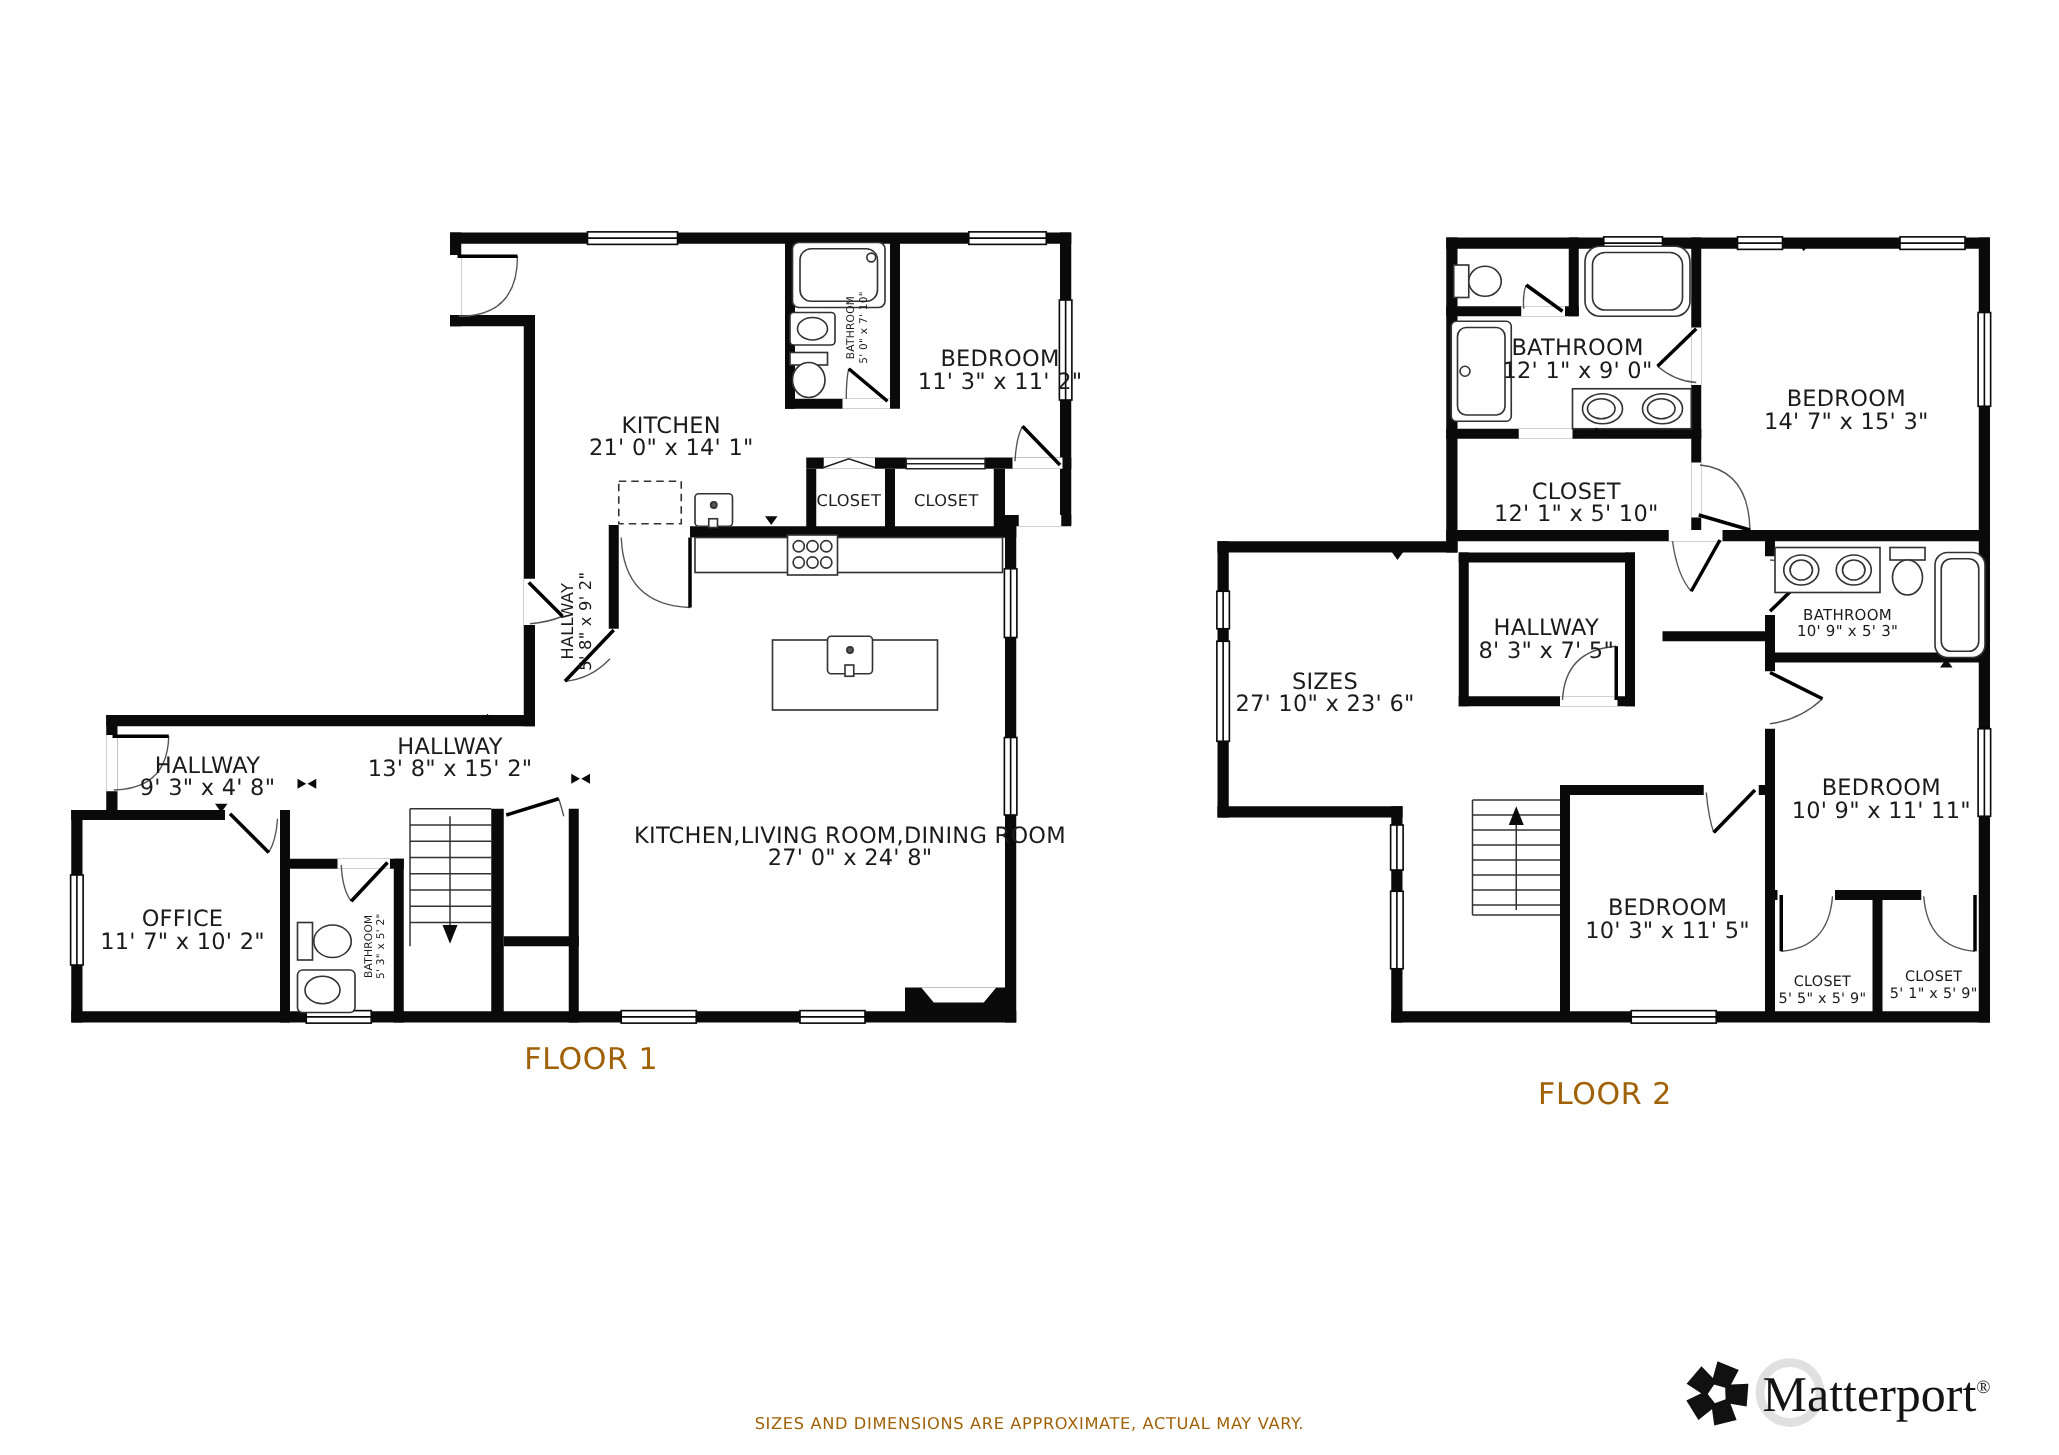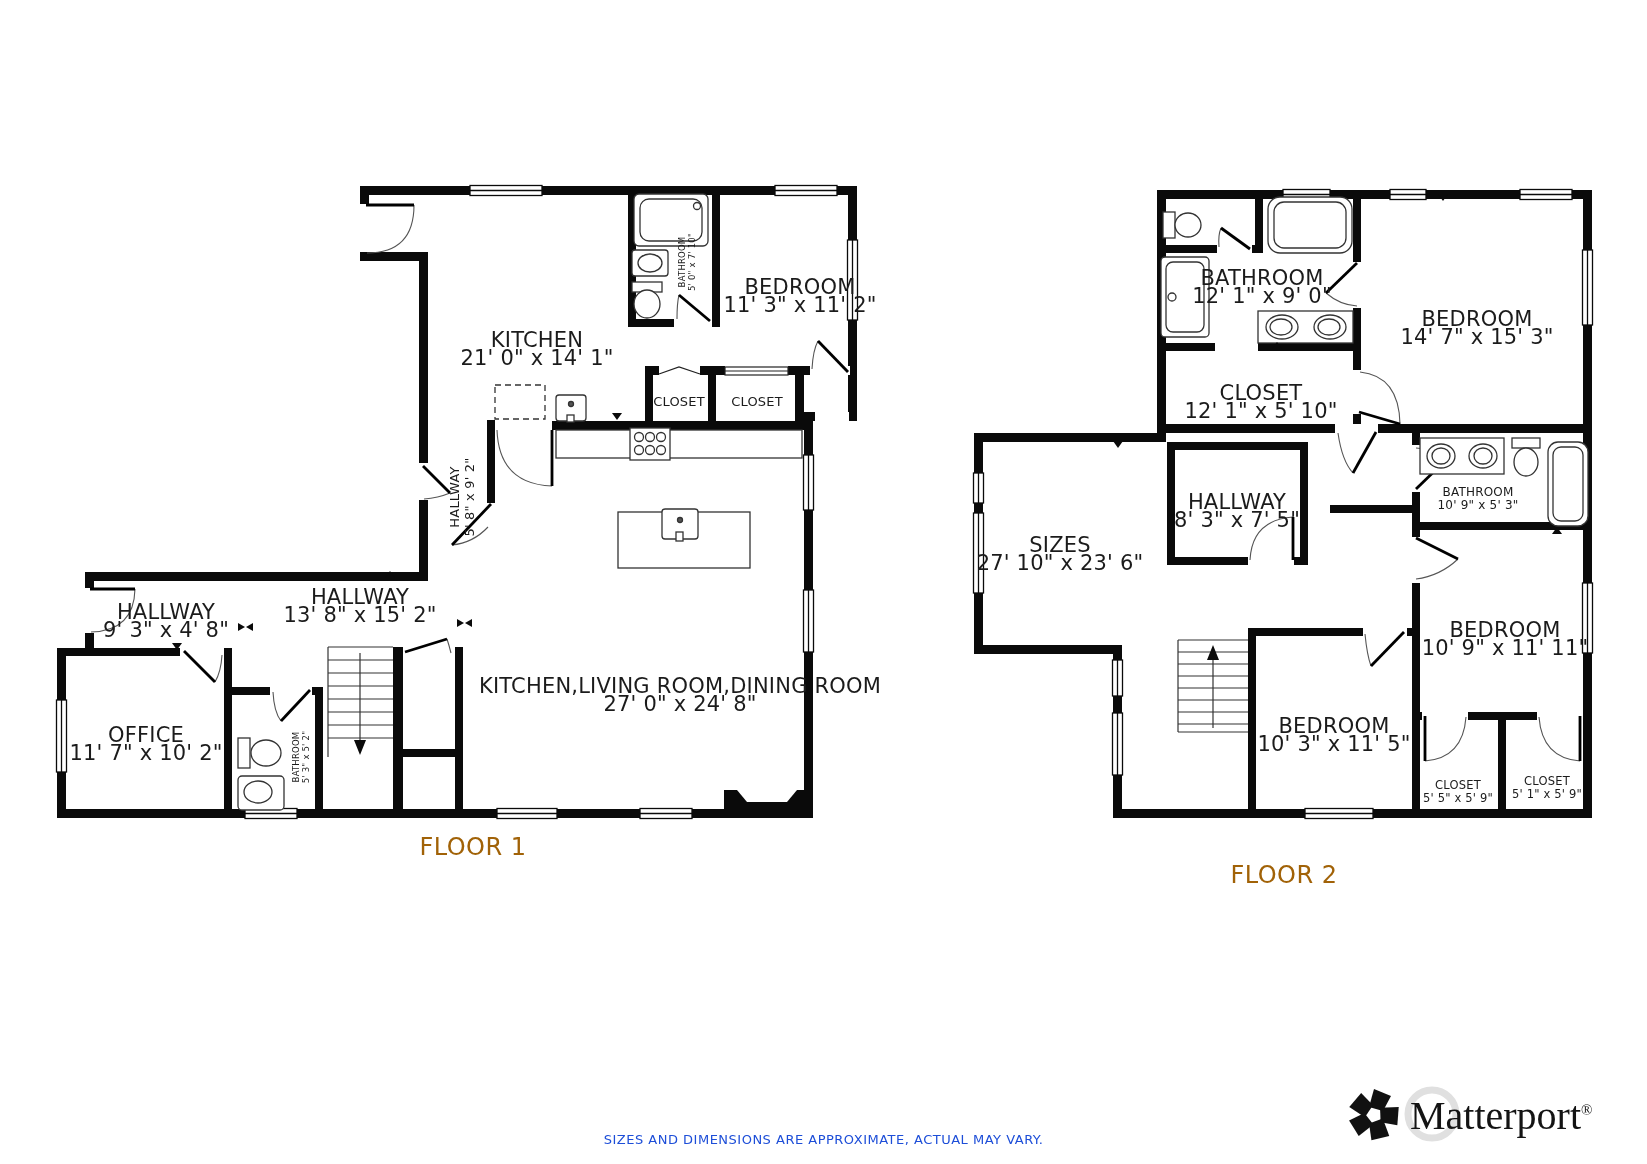--- a/index.html
+++ b/index.html
@@ -1,28 +1,28 @@
 <!DOCTYPE html>
 <html><head>
 <meta charset="utf-8">
 <style>
   html,body{margin:0;padding:0;background:#fff;}
   .canvas{position:relative;width:1647px;height:1164px;background:#fff;overflow:hidden;
           font-family:"DejaVu Sans","Liberation Sans",sans-serif;}
   svg.plan{position:absolute;left:0;top:0;}
   .rl{position:absolute;transform:translateX(-50%);text-align:center;color:#1b1b1b;
-      font-size:21px;line-height:17.5px;white-space:nowrap;letter-spacing:.2px;}
+      font-size:18px;line-height:17.5px;white-space:nowrap;letter-spacing:.2px;}
   .rl.md{font-size:13px;line-height:14px;}
   .rl.sm{font-size:12px;line-height:13px;}
   .rl.xs{font-size:11.5px;line-height:12.5px;}
   .rl.vert{transform:translate(-50%,-50%) rotate(-90deg);font-size:8.5px;line-height:9.5px;}
   .rl.vlg{transform:translate(-50%,-50%) rotate(-90deg);font-size:13px;line-height:15px;}
   .ft{position:absolute;transform:translateX(-50%);font-size:24px;color:#a16207;letter-spacing:.5px;}
   .footer{position:absolute;left:0;width:1647px;text-align:center;font-size:13px;
-          letter-spacing:.5px;color:#1d4ed8;}
+          letter-spacing:.5px;color:#a16207;}
   .wordmark{position:absolute;font-family:"Liberation Serif","DejaVu Serif",serif;
             font-size:40px;color:#141414;}
   .wordmark sup{font-size:15px;}
 </style>
 </head>
 <body>
 
 <div class="canvas">
 
 <svg class="plan" width="1647" height="1164" viewBox="0 0 1647 1164">
@@ -363,21 +363,21 @@
   <div>13' 8" x 15' 2"</div>
 </div>
 <div class="rl" style="left:146px;top:727px">
   <div>OFFICE</div>
   <div>11' 7" x 10' 2"</div>
 </div>
 <div class="rl vert" style="left:301px;top:757px">
   <div>BATHROOM</div>
   <div>5' 3" x 5' 2"</div>
 </div>
-<div class="rl" style="left:680px;top:678px">
+<div class="rl" style="left:680px;top:660px">
   <div>KITCHEN,LIVING ROOM,DINING ROOM</div>
   <div>27' 0" x 24' 8"</div>
 </div>
 <div class="ft" style="left:473px;top:833px">FLOOR 1</div>
 
 <div class="rl" style="left:1262px;top:270px">
   <div>BATHROOM</div>
   <div>12' 1" x 9' 0"</div>
 </div>
 <div class="rl" style="left:1477px;top:311px">

